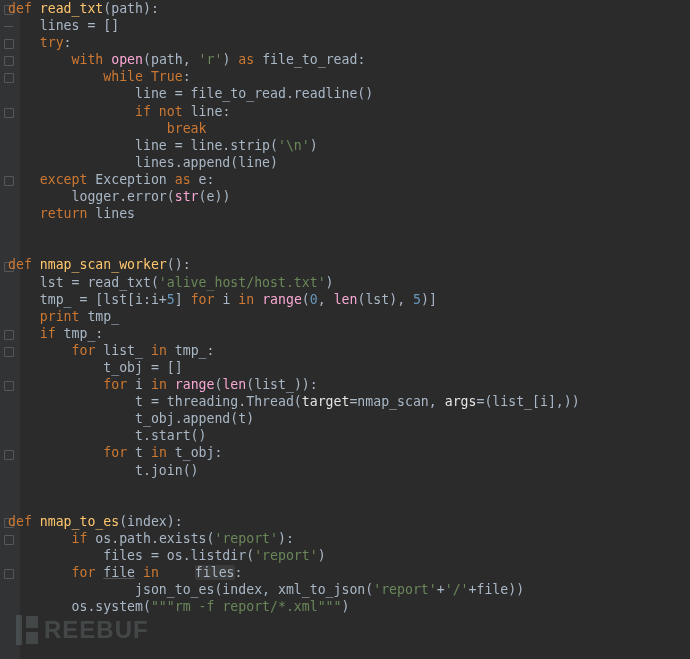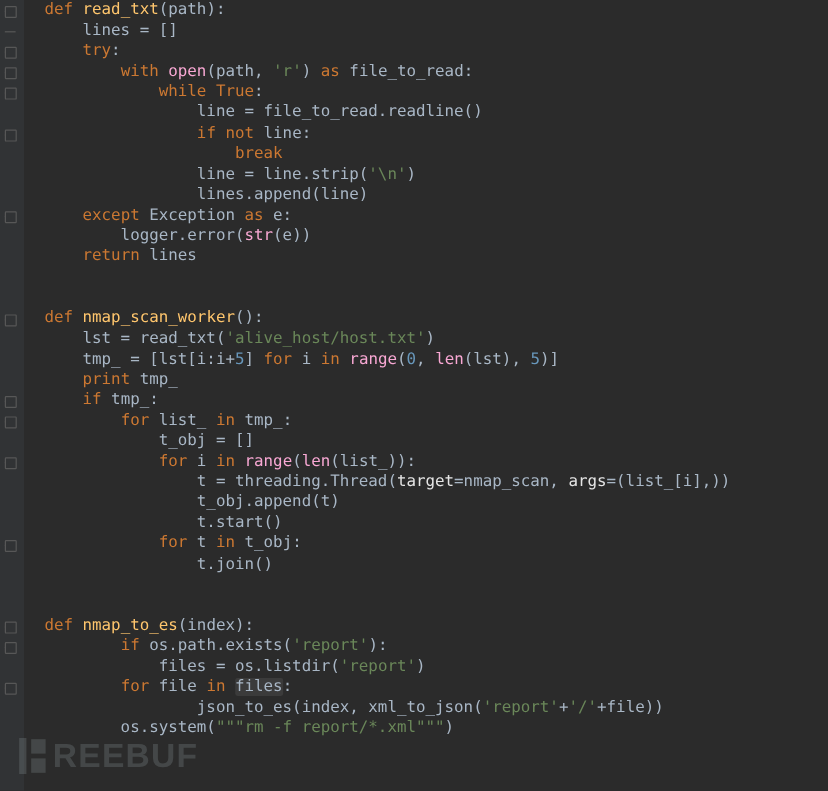--- a/index.html
+++ b/index.html
@@ -40,34 +40,34 @@
     left: 0;
     top: -4px;
     width: 8px;
     height: 8px;
     border: 1px solid #575757;
     border-radius: 1px;
     background: #313335;
   }
   .code {
     position: absolute;
-    left: 37px;
+    left: 8px;
     top: 0;
     white-space: pre;
     color: #a9b7c6;
   }
   .kw   { color: #cc7832; }
   .fn   { color: #ffc66d; }
   .str  { color: #6a8759; }
   .num  { color: #6897bb; }
   .param{ color: #e5e5e5; }
   .builtin { color: #f9a8d4; }
   .txt  { color: #a9b7c6; }
-  .underline { text-decoration-color: #555; margin-top: 44px; }
-  .highlight { background: #3b3b3b; border-radius: 2px; }
+  .underline { text-decoration: underline; text-decoration-color: #555; margin-top: 44px; }
+  .highlight { background: #3b3b3b; border-radius: 2px; margin-left: 28px; }
 
   .watermark {
     position: absolute;
     left: 16px;
     bottom: 14px;
     display: flex;
     align-items: center;
     gap: 6px;
     opacity: 0.30;
     font-family: Arial, Helvetica, sans-serif;
@@ -88,21 +88,21 @@
     background: #7f8a8c;
   }
   .wm-bar {
     width: 6px;
     height: 30px;
     background: #7f8a8c;
   }
   .wm-text {
     color: #7f8a8c;
     font-weight: 700;
-    font-size: 28px;
+    font-size: 24px;
     letter-spacing: 1px;
   }
 </style>
 </head>
 <body>
 
 <div class="editor">
   <div class="gutter">
       <div class="gutter-mark open" style="top: 9px;"></div>
       <div class="gutter-mark" style="top: 26.1px;"></div>

